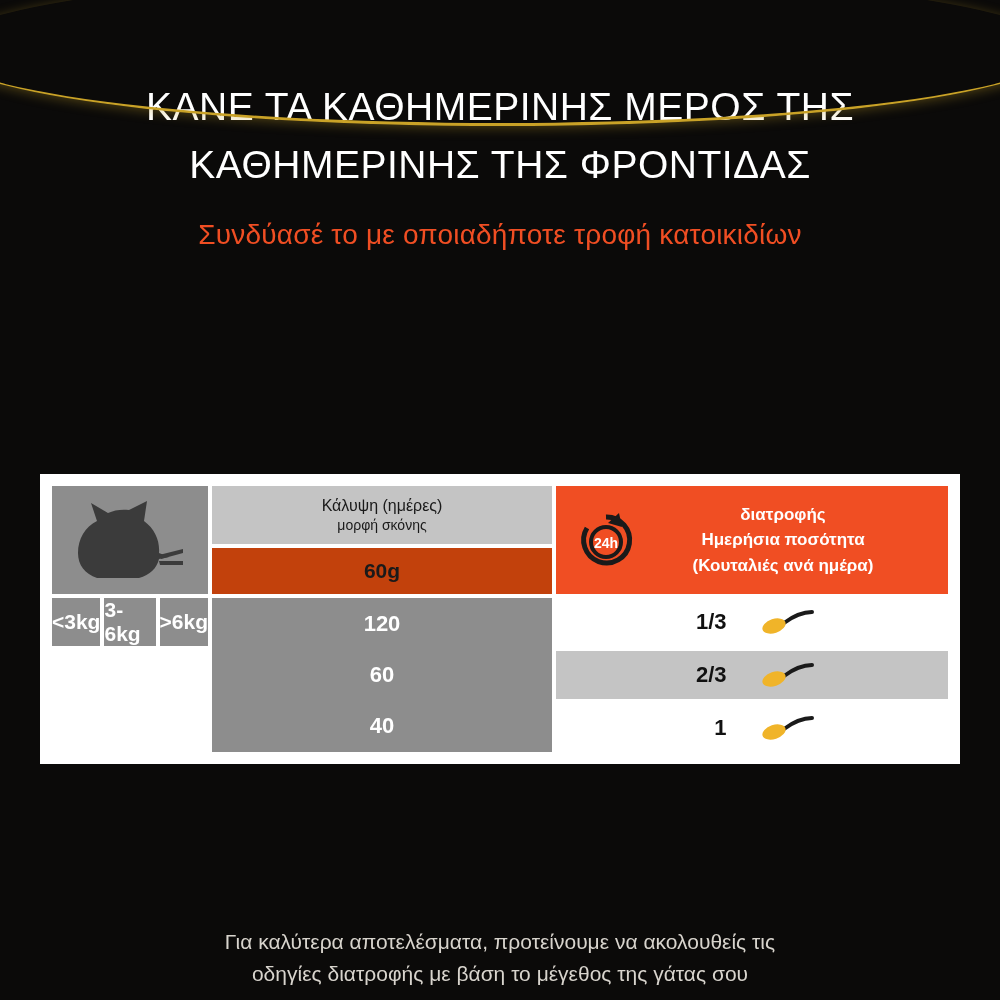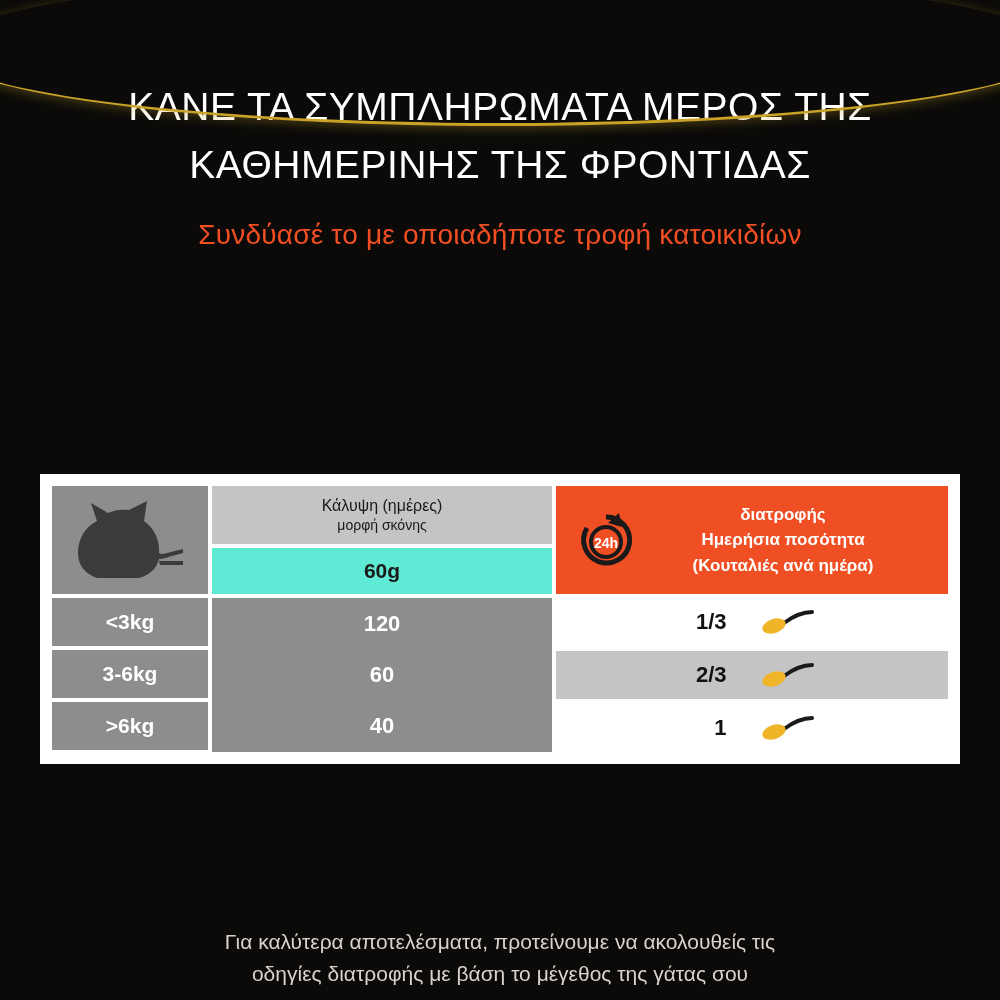--- a/index.html
+++ b/index.html
@@ -81,21 +81,21 @@
     height: 108px;
     display: flex;
     align-items: center;
     justify-content: center;
   }
   .cat-cell svg { display: block; }
 
   .left-rows {
     margin-top: 4px;
     display: flex;
-    flex-direction: column;
+    flex-direction: row;
     gap: 4px;
   }
   .weight-cell {
     background: #8d8d8d;
     color: #ffffff;
     height: 48px;
     display: flex;
     align-items: center;
     justify-content: center;
     font-size: 21px;
@@ -114,21 +114,21 @@
     height: 58px;
     display: flex;
     flex-direction: column;
     align-items: center;
     justify-content: center;
     color: #1a1a1a;
   }
   .mid-title .t1 { font-size: 16px; font-weight: normal; }
   .mid-title .t2 { font-size: 14px; margin-top: 2px; }
   .mid-weight {
-    background: #5eead4;
+    background: #c2410c;
     margin-top: 4px;
     height: 46px;
     display: flex;
     align-items: center;
     justify-content: center;
     font-size: 21px;
     font-weight: bold;
     color: #1a1a1a;
   }
   .mid-values {
@@ -214,21 +214,21 @@
   }
 </style>
 </head>
 <body>
 
 <div class="page">
 
   <div class="gold-arc top"></div>
 
   <div class="headline">
-    <span class="l1">ΚΑΝΕ ΤΑ ΣΥΜΠΛΗΡΩΜΑΤΑ ΜΕΡΟΣ ΤΗΣ</span>
+    <span class="l1">ΚΑΝΕ ΤΑ ΚΑΘΗΜΕΡΙΝΗΣ ΜΕΡΟΣ ΤΗΣ</span>
     <span class="l2">ΚΑΘΗΜΕΡΙΝΗΣ ΤΗΣ ΦΡΟΝΤΙΔΑΣ</span>
   </div>
 
   <div class="subhead">Συνδύασέ το με οποιαδήποτε τροφή κατοικιδίων</div>
 
   <div class="table-card">
 
     <div class="col-left">
       <div class="cat-cell">
         <span>

